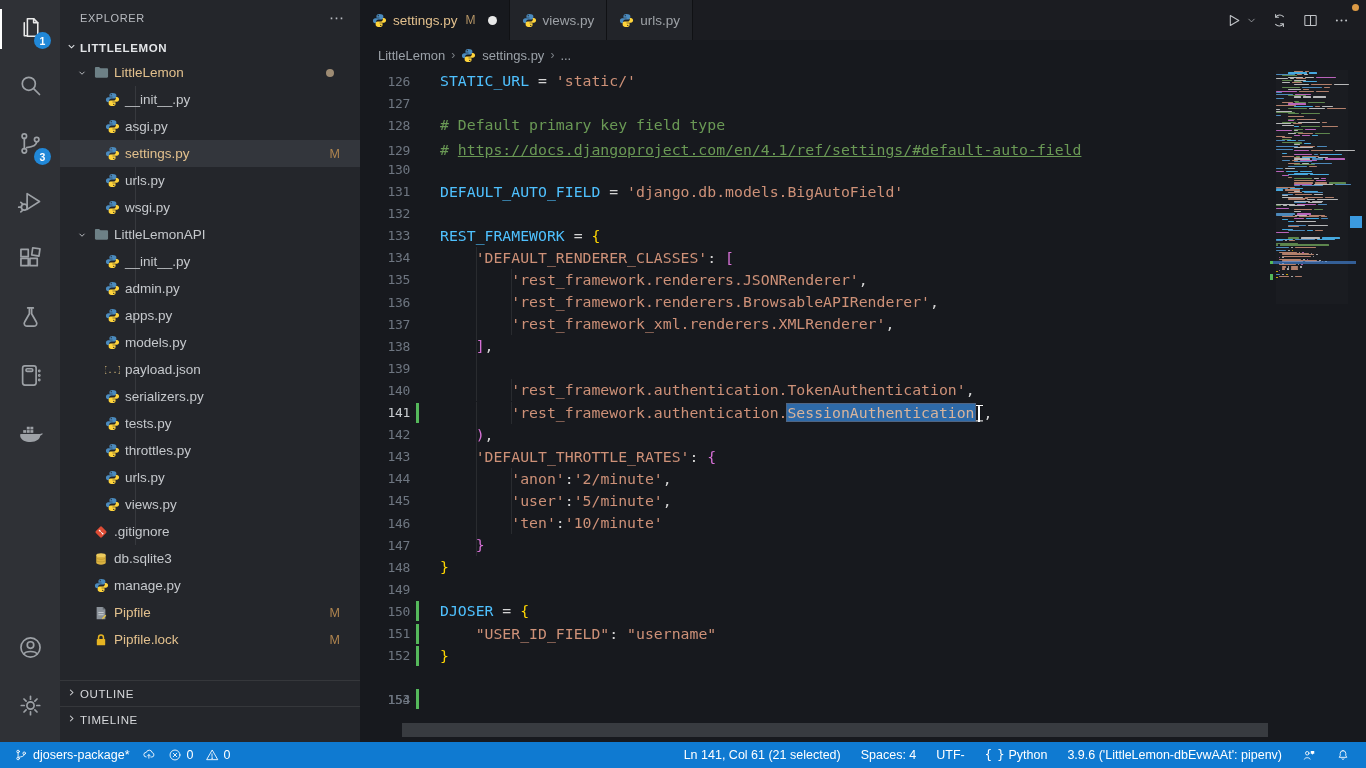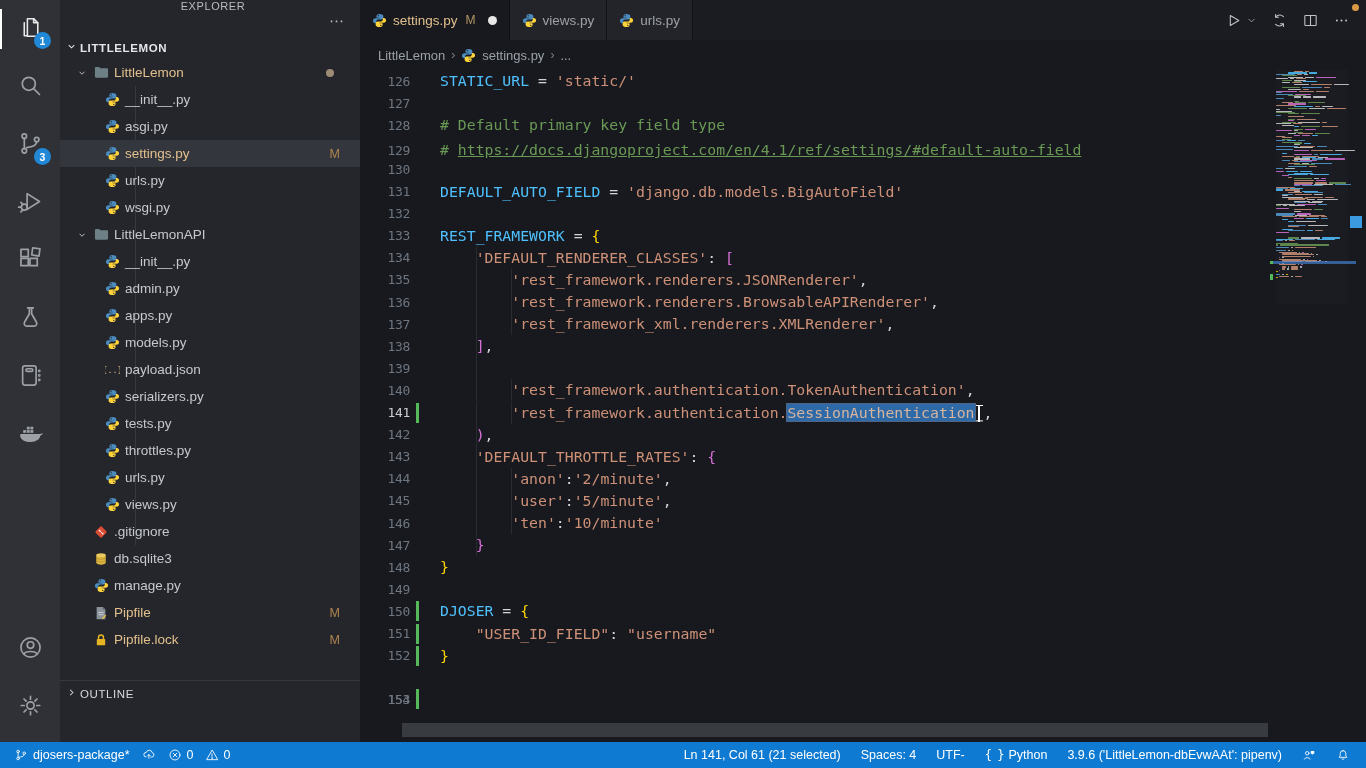--- a/index.html
+++ b/index.html
@@ -12,21 +12,21 @@
   .activitybar { width:60px; background:#2f3136; display:flex; flex-direction:column; align-items:center; position:relative; }
   .ab-item { width:60px; height:58px; display:flex; align-items:center; justify-content:center; position:relative; color:#9da1a6; cursor:pointer; }
   .ab-item.active { color:#e9e9e9; }
   .ab-item.active::before { content:""; position:absolute; left:0; top:9px; bottom:9px; width:2px; background:#fff; }
   .ab-item svg { width:27px; height:27px; }
   .ab-badge { position:absolute; right:9px; bottom:9px; min-width:17px; height:17px; border-radius:9px; background:#2188d8; color:#fff; font-size:10.5px; display:flex; align-items:center; justify-content:center; padding:0 4px; font-weight:bold; }
   .ab-bottom { margin-top:auto; margin-bottom:6px; display:flex; flex-direction:column; align-items:center; }
 
   
   .sidebar { width:300px; background:#24262b; display:flex; flex-direction:column; color:#c5c8cc; position:relative; }
-  .sb-header { height:36px; display:flex; align-items:center; padding:0 14px 0 20px;flex-direction:column; }
+  .sb-header { height:36px; display:flex; align-items:center; padding:0 14px 0 20px; }
   .sb-title { font-size:11px; letter-spacing:.6px; color:#b8bbc0; }
   .sb-actions { margin-left:auto; color:#b8bbc0; font-size:15px; letter-spacing:2px; cursor:pointer; }
   .sb-section { height:23px; display:flex; align-items:center; font-size:11.5px; font-weight:bold; letter-spacing:.6px; color:#e3e5e8; padding-left:4px; cursor:pointer; }
   .sb-section .chev { margin:0 3px 0 2px; }
   .tree { position:relative; height:621px; }
   .tree-guide { position:absolute; left:75px; top:27px; width:1px; height:459px; background:rgba(255,255,255,.09); }
   .trow { height:27px; display:flex; align-items:center; font-size:13.5px; position:relative; cursor:pointer; white-space:nowrap; }
   .trow.selected { background:#33363c; }
   .trow .chev { width:16px; display:flex; justify-content:center; flex-shrink:0; color:#b8bbc0; }
   .trow .ficon { width:22px; display:flex; justify-content:center; flex-shrink:0; }
@@ -423,20 +423,26 @@
             <span class="lbl mod">Pipfile.lock</span>
             <span class="mbadge">M</span>
           </div>
         </div>
       <div class="sb-bottomsec">
         <span class="chev" id="out-chev"><svg width="11" height="11" viewBox="0 0 24 24" fill="none" stroke="currentColor" stroke-width="2.2">
               <path d="M9 6l6 6-6 6"></path>
             </svg></span>
         <span>OUTLINE</span>
       </div>
+      <div class="sb-bottomsec">
+        <span class="chev" id="tim-chev"><svg width="11" height="11" viewBox="0 0 24 24" fill="none" stroke="currentColor" stroke-width="2.2">
+              <path d="M9 6l6 6-6 6"></path>
+            </svg></span>
+        <span>TIMELINE</span>
+      </div>
     </div>
 
     <div class="editor">
       <div class="tabbar" id="tabbar">
           <div class="tab active">
             <span class="ficon">
               <svg viewBox="0 0 32 32" width="15" height="15">
                 <path fill="#4B8BBE" d="M15.9 2c-4 0-6.4 1.7-6.4 4.6V10h6.6v1.3H6.9c-3 0-4.9 2-4.9 5.1 0 3 1.8 5.2 4.8 5.2h2.2v-3.2c0-2.6 2.2-4.6 4.9-4.6h6.3c2.3 0 4-1.8 4-4.1V6.6C24.2 3.9 20.6 2 15.9 2zm-2.6 2.3a1.3 1.3 0 1 1 0 2.6 1.3 1.3 0 0 1 0-2.6z"></path>
                 <path fill="#FFD43B" d="M16.1 30c4 0 6.4-1.7 6.4-4.6V22h-6.6v-1.3h9.2c3 0 4.9-2 4.9-5.1 0-3-1.8-5.2-4.8-5.2H23v3.2c0 2.6-2.2 4.6-4.9 4.6h-6.3c-2.3 0-4 1.8-4 4.1v3.1c0 2.7 3.6 4.6 8.3 4.6zm2.6-2.3a1.3 1.3 0 1 1 0-2.6 1.3 1.3 0 0 1 0 2.6z"></path>
               </svg>

